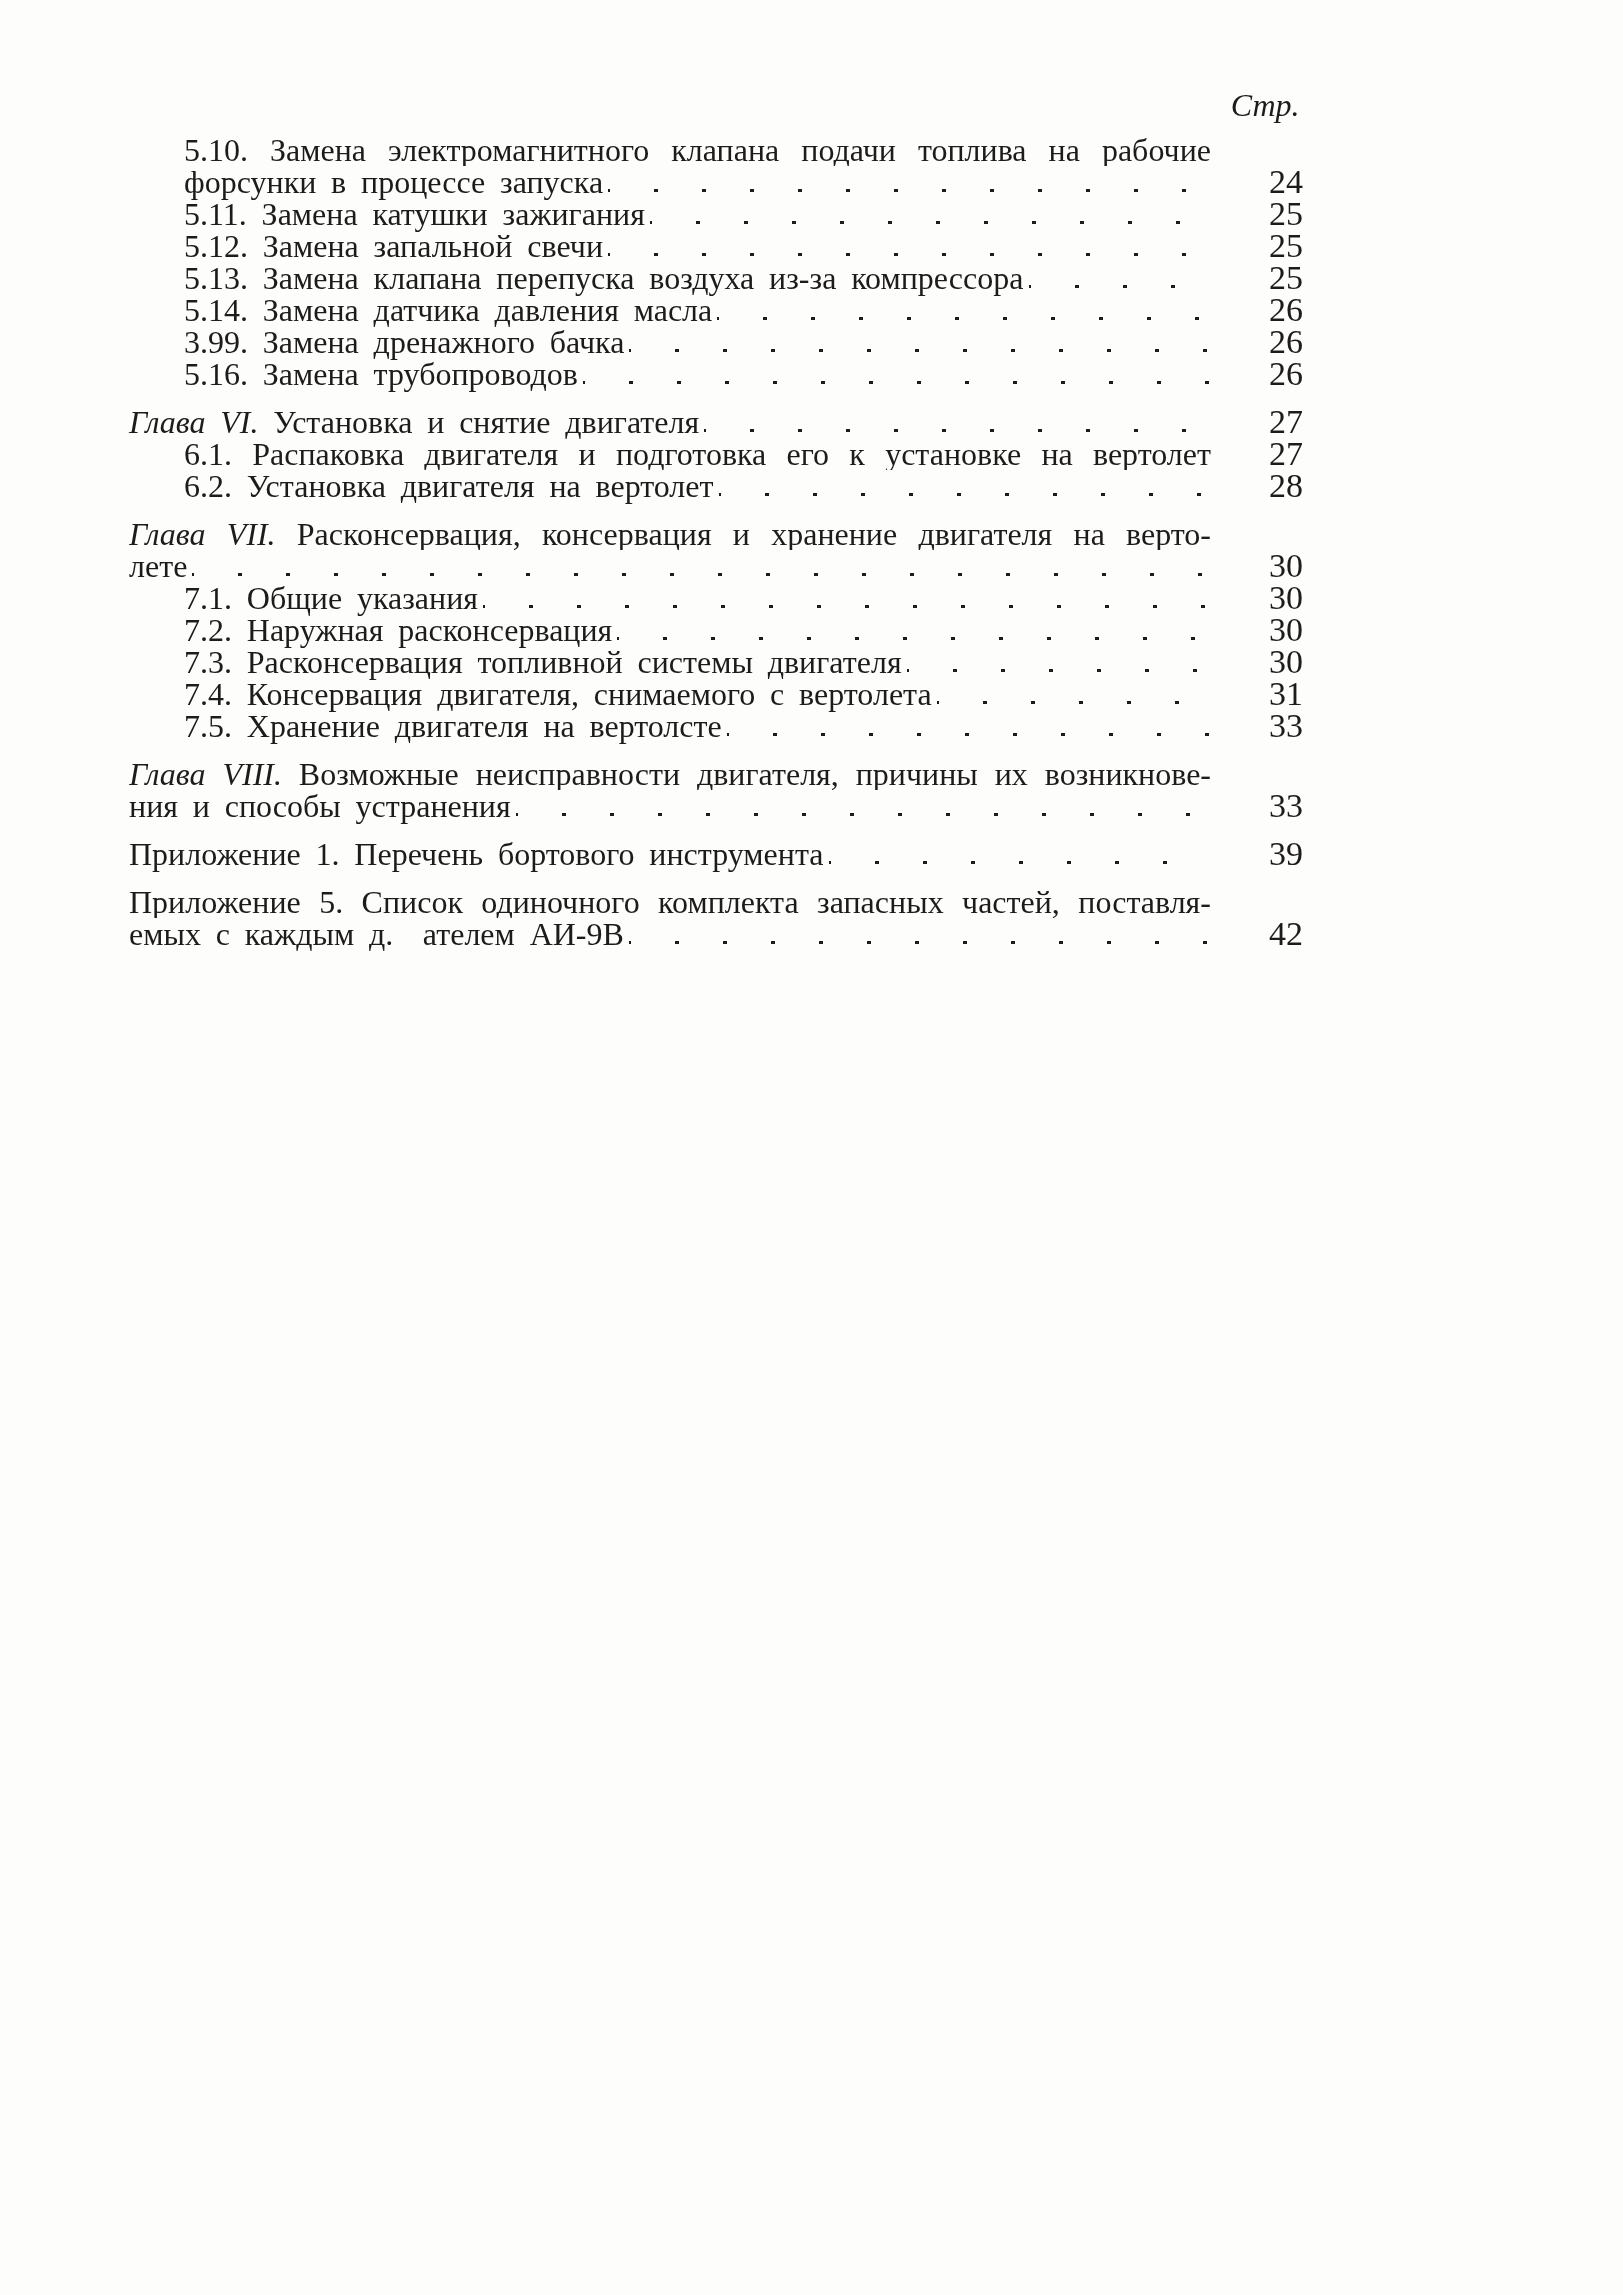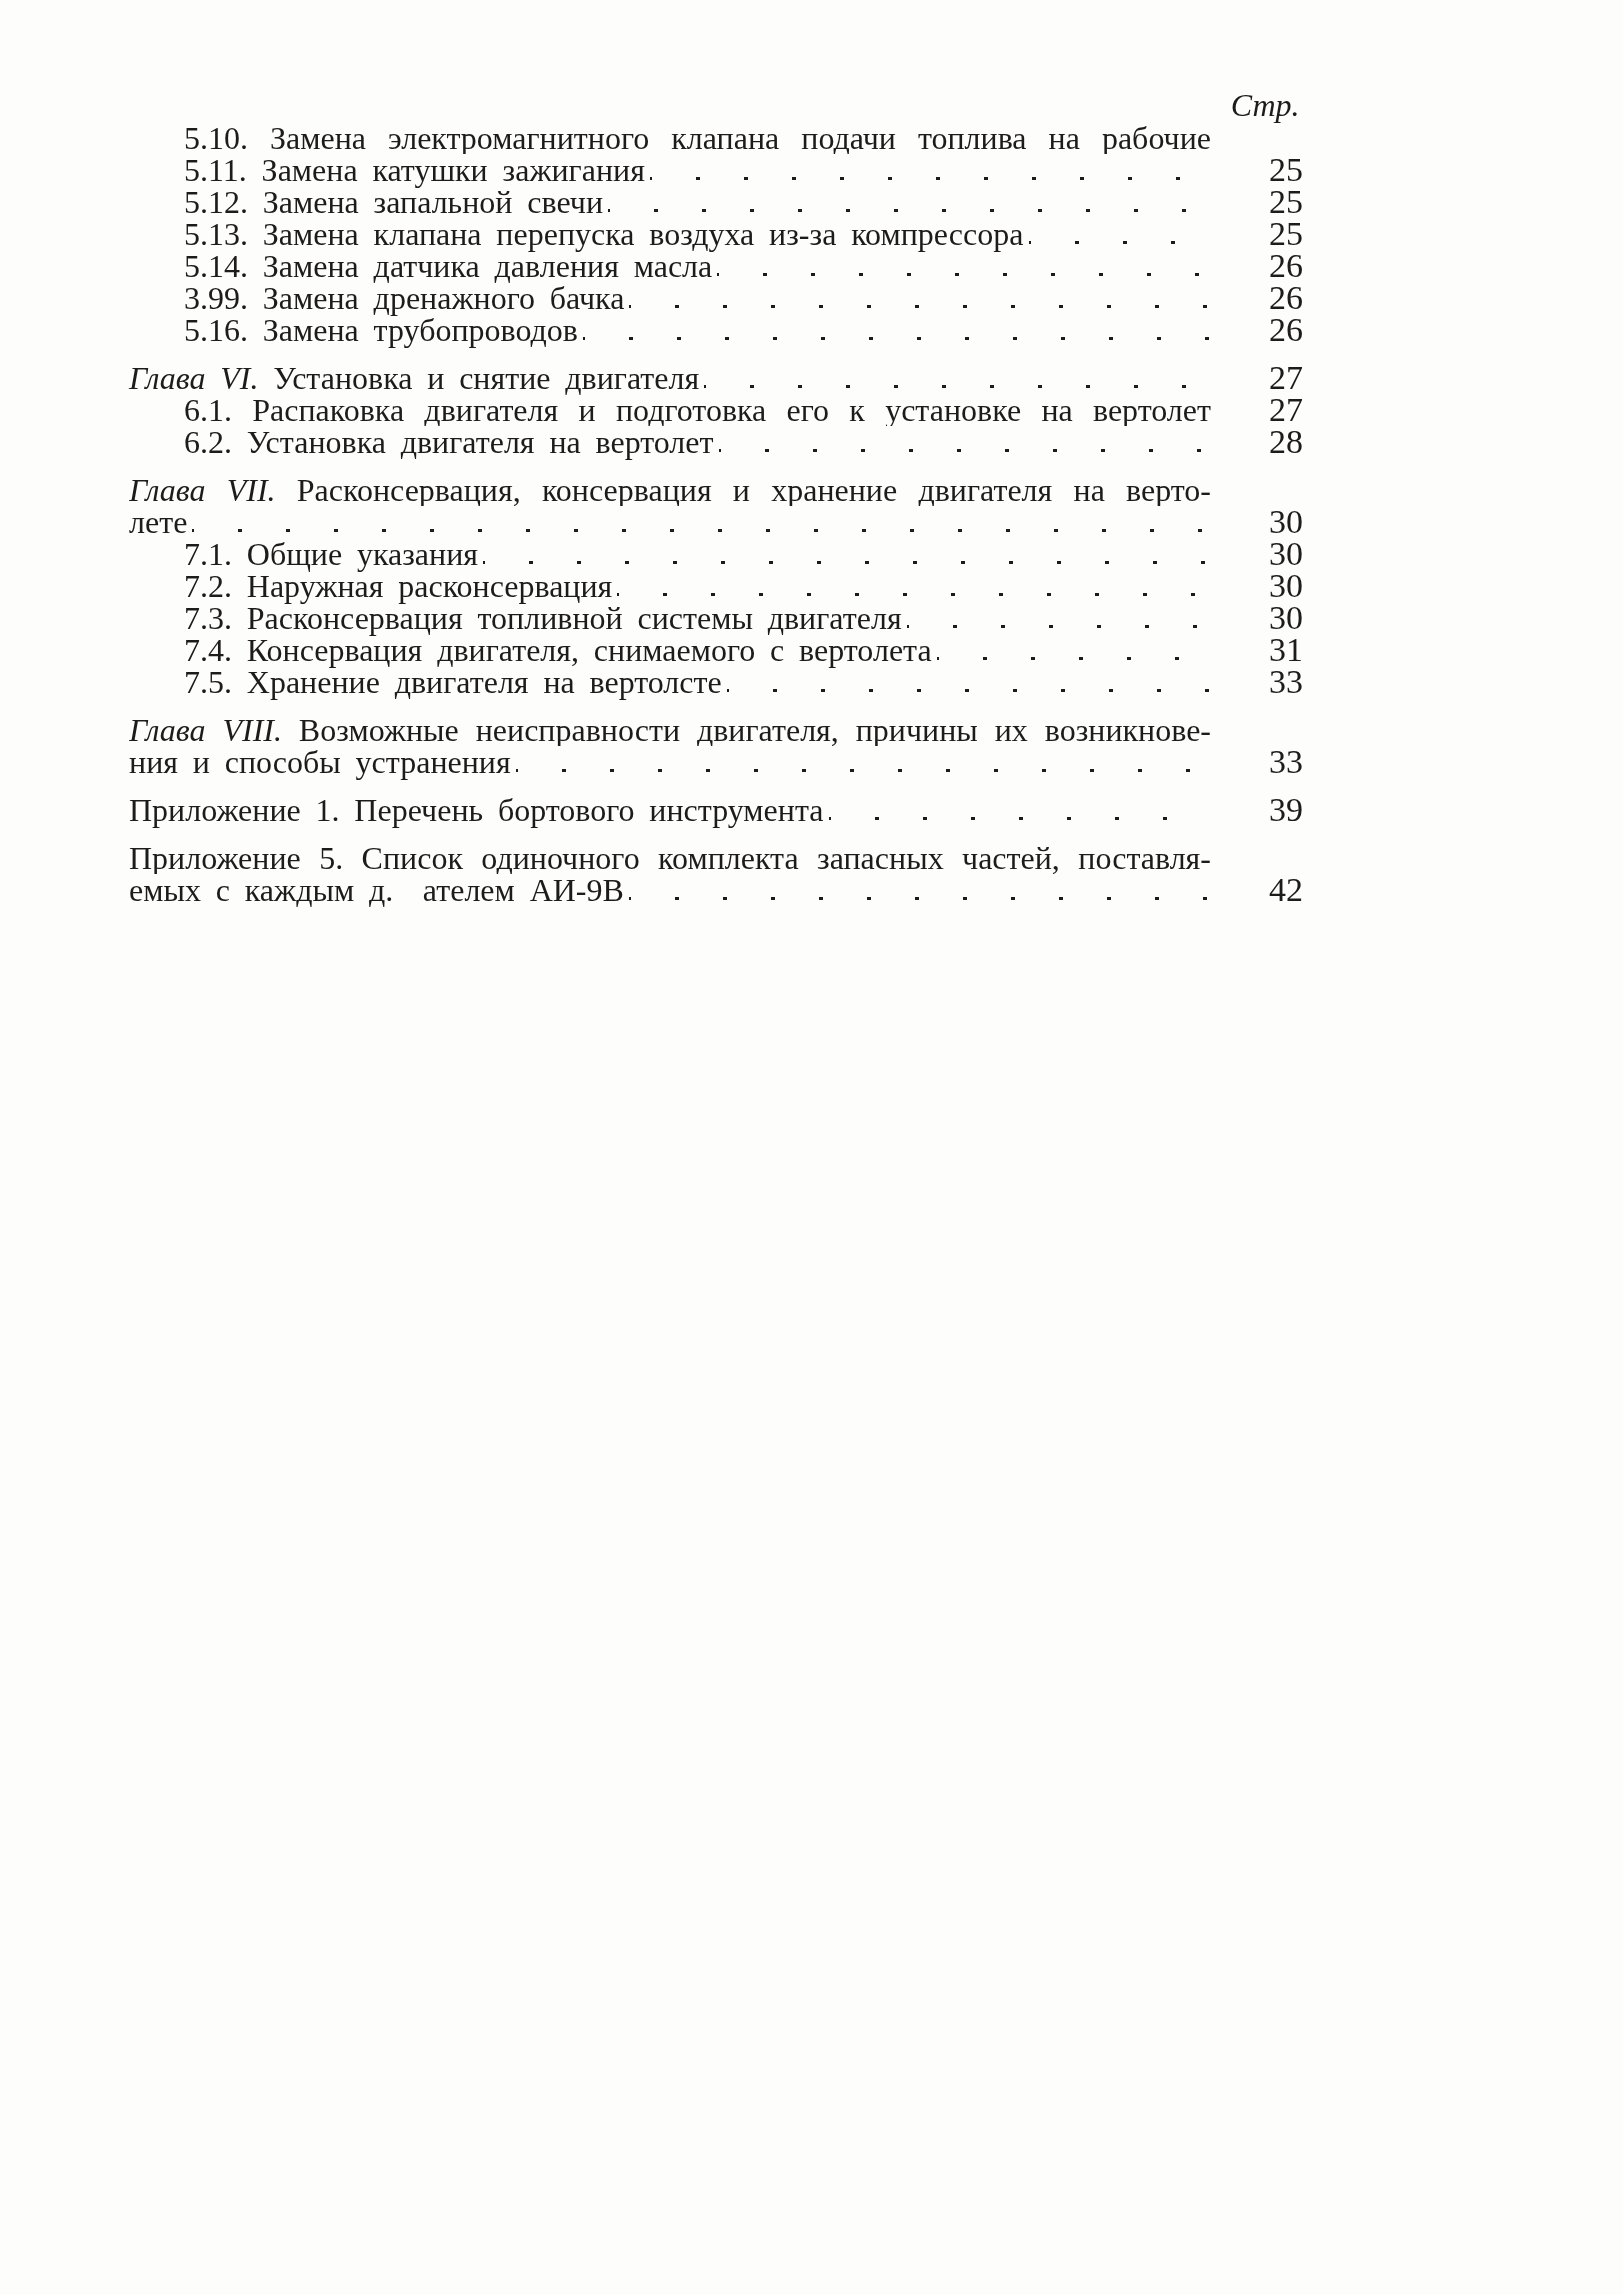--- a/index.html
+++ b/index.html
@@ -20,20 +20,21 @@
     left: 129px;
     top: 88px;
     width: 1174px;
   }
   .hdr {
     text-align: right;
     font-style: italic;
     font-size: 32px;
     line-height: 34px;
     padding-right: 3.4px;
+    margin-bottom: 12px;
     word-spacing: 1.7px;
   }
   .row {
     display: flex;
     align-items: baseline;
     font-size: 32px;
     line-height: 32px;
     height: 32px;
     word-spacing: 6.8px;
   }
@@ -74,20 +75,25 @@
 </style>
 </head>
 <body>
 
 <div class="sheet">
   <div class="hdr">Стр.</div>
   <div id="toc-rows">
       <div class="row sub">
         <span class="text fill">5.10. Замена электромагнитного клапана подачи топлива на рабочие</span>
         <span class="page"></span>
+      </div>
+      <div class="row sub">
+        <span class="text">форсунки в процессе запуска</span>
+        <span class="leader"></span>
+        <span class="page">24</span>
       </div>
       <div class="row sub">
         <span class="text">5.11. Замена катушки зажигания</span>
         <span class="leader"></span>
         <span class="page">25</span>
       </div>
       <div class="row sub">
         <span class="text">5.12. Замена запальной свечи</span>
         <span class="leader"></span>
         <span class="page">25</span>

